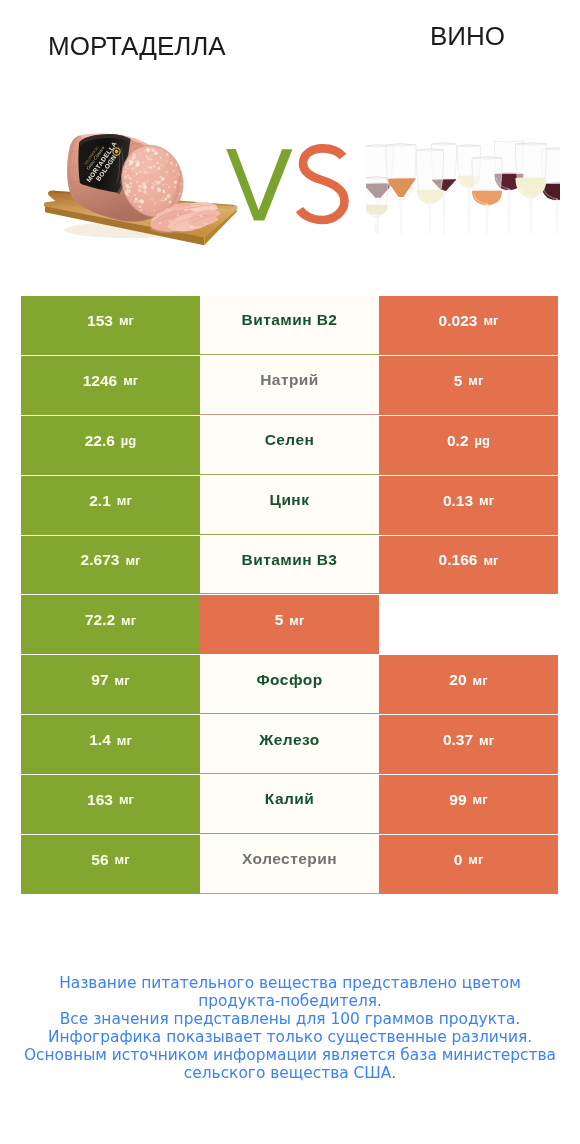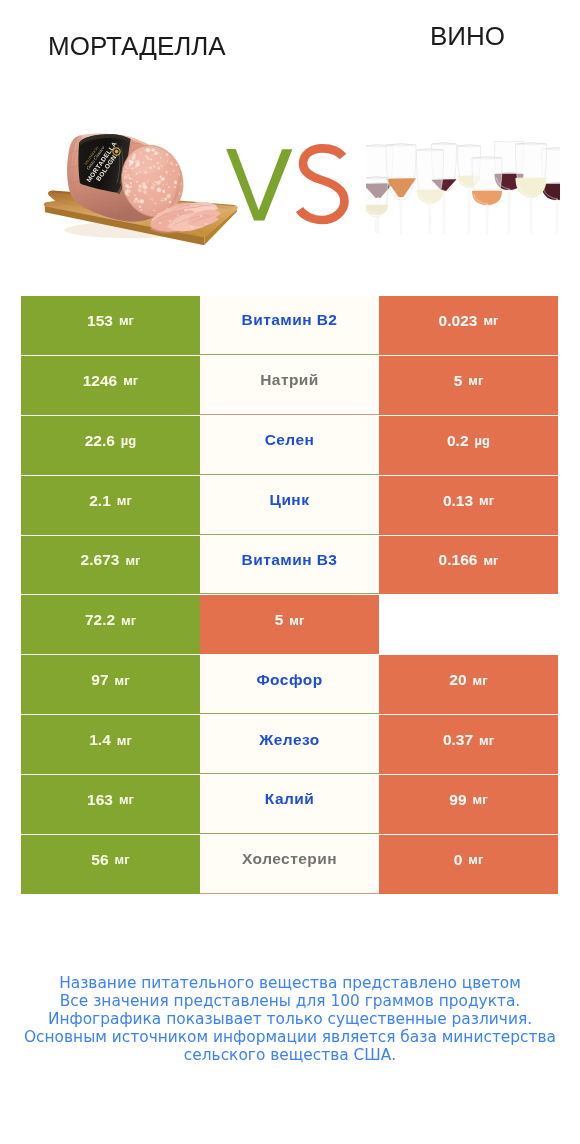--- a/index.html
+++ b/index.html
@@ -15,21 +15,21 @@
   
   .table{position:absolute;left:21px;top:296px;width:537px;}
   .row{display:flex;height:58.9px;margin-bottom:1px;}
   .cell{width:179px;display:flex;align-items:center;justify-content:center;box-sizing:border-box;}
   .cell.left{background:#82a630;color:#fbfde9;}
   .cell.right{background:#e3714e;color:#fffdfa;}
   .cell.mid{background:#fffdf6;border-bottom:1px solid #93ab5d;}
   .cell.mid.orange{border-bottom-color:#d49584;}
   .val{font-size:15.5px;font-weight:700;}
   .unit{font-size:13px;font-weight:700;margin-left:6px;}
-  .nut{font-size:15.5px;font-weight:700;color:#1d4ed8;letter-spacing:0.45px;}
+  .nut{font-size:15.5px;font-weight:700;color:#14532d;letter-spacing:0.45px;}
   .cell>span{position:relative;top:-4.6px;}
   .cell.mid.orange .nut{color:#737373;}
   
   .footer{position:absolute;left:0;top:974px;width:580px;text-align:center;font-family:"DejaVu Sans",sans-serif;font-size:15.4px;line-height:18px;color:#3b82f6;font-weight:400;}
 </style>
 </head>
 <body>
 
 <div class="page">
 
@@ -492,18 +492,19 @@
           <span class="nut">Холестерин</span>
         </div>
         <div class="cell right">
           <span class="val">0</span>
           <span class="unit">мг</span>
         </div>
       </div>
     </div>
   <div class="footer">
       <div>Название питательного вещества представлено цветом</div>
+      <div>продукта-победителя.</div>
       <div>Все значения представлены для 100 граммов продукта.</div>
       <div>Инфографика показывает только существенные различия.</div>
       <div>Основным источником информации является база министерства</div>
       <div>сельского вещества США.</div>
     </div>
 </div>
 
 </body></html>

